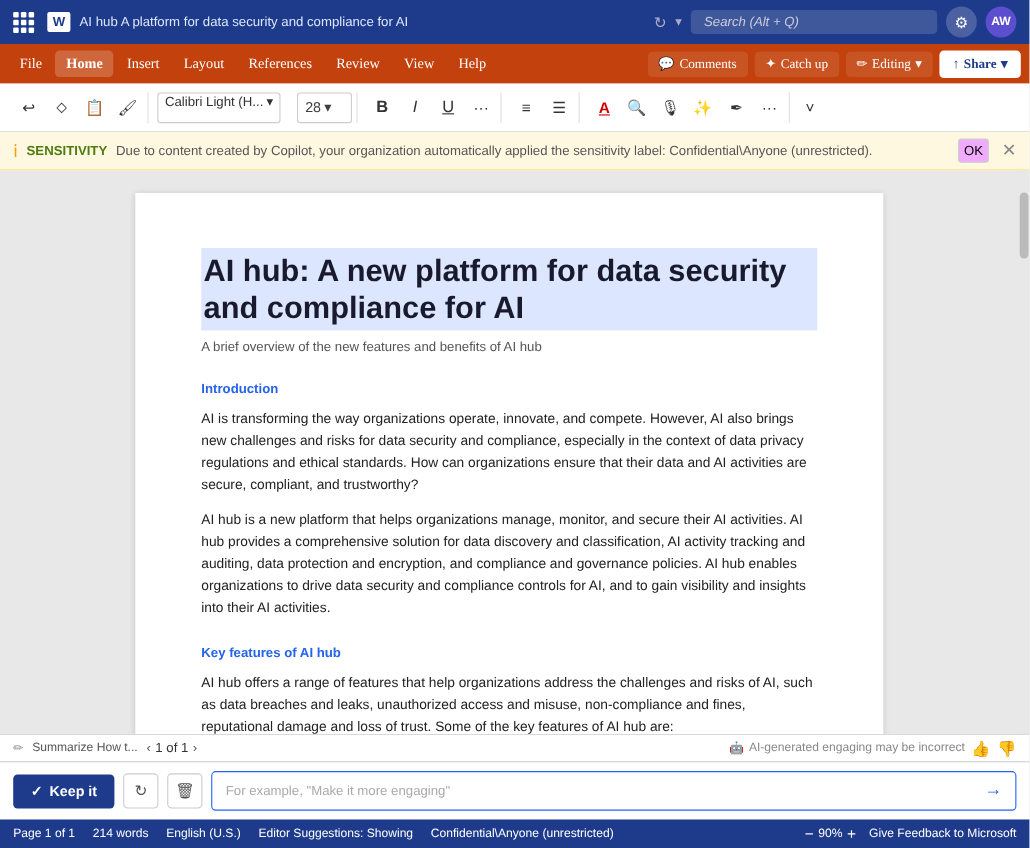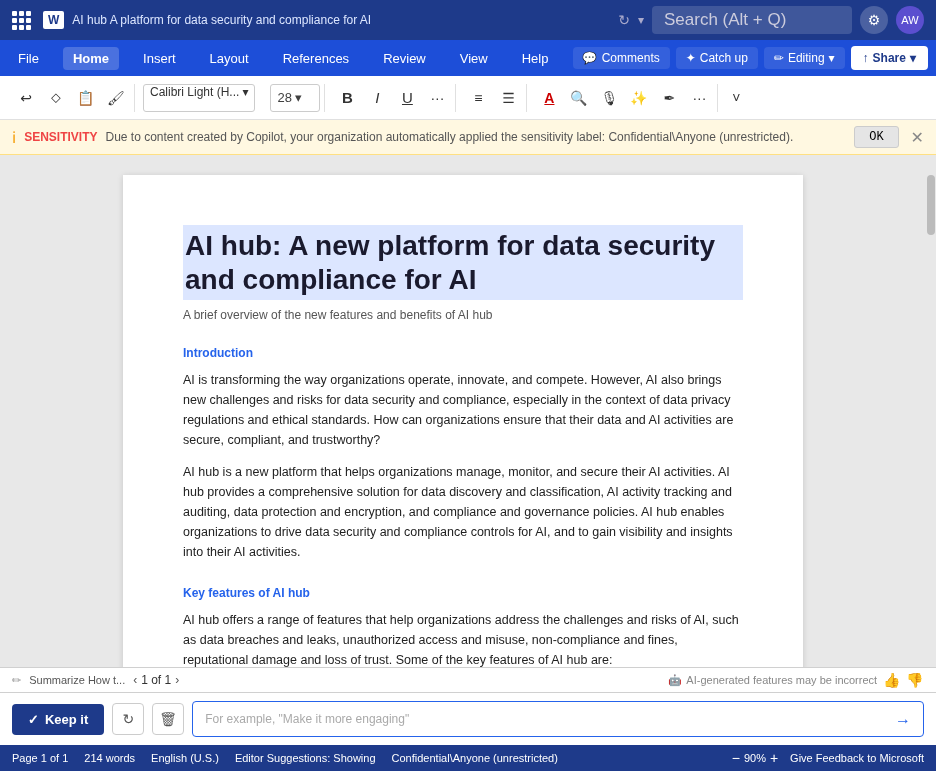--- a/index.html
+++ b/index.html
@@ -39,55 +39,57 @@
       color: #dce6ff;
       flex: 1;
     }
     .title-bar-refresh-icon { font-size: 14px; color: #aac; cursor: pointer; }
     .title-bar-search {
       background: rgba(255,255,255,0.15);
       border: none;
       border-radius: 4px;
       padding: 4px 12px;
       color: white;
-      font-size: 17px;
-      width: 200px;
+      font-size: 12px;
+      width: 224px;
       outline: none;
+      font-style: italic;
     }
     .title-bar-search::placeholder { color: #ccd; }
     .title-bar-right {
       display: flex;
       align-items: center;
       gap: 8px;
       margin-left: auto;
     }
     .gear-btn {
       width: 28px; height: 28px;
       border-radius: 50%;
       background: rgba(255,255,255,0.2);
       display: flex; align-items: center; justify-content: center;
       font-size: 14px; cursor: pointer; color: white;
     }
     .avatar-btn {
       width: 28px; height: 28px;
       border-radius: 50%;
       background: #5b4fcf;
       display: flex; align-items: center; justify-content: center;
-      font-size: 11px; font-weight: normal; color: white; cursor: pointer;
+      font-size: 11px; font-weight: bold; color: white; cursor: pointer;
     }
 
     
     .menu-bar {
-      background: #1d4ed8;
+      background: #c2410c;
       display: flex;
       align-items: center;
       padding: 0 8px;
       height: 36px;
-      gap: 14px;
+      gap: 2px;
       flex-shrink: 0;
+      font-family: Liberation Serif, serif;
     }
     .menu-item {
       color: white;
       font-size: 13px;
       padding: 4px 10px;
       border-radius: 4px;
       cursor: pointer;
     }
     .menu-item.active { background: rgba(255,255,255,0.2); font-weight: 600; }
     .menu-bar-right {
@@ -164,30 +166,29 @@
       background: #fff8e1;
       border-bottom: 1px solid #ffe082;
       display: flex;
       align-items: center;
       padding: 6px 12px;
       gap: 8px;
       font-size: 12px;
       flex-shrink: 0;
     }
     .sensitivity-bar .info-icon { color: #f59e0b; font-size: 16px; }
-    .sensitivity-bar .label { color: #ef4444; font-weight: 700; text-align: center; }
+    .sensitivity-bar .label { color: #4d7c0f; font-weight: 700; text-align: center; }
     .sensitivity-bar .text { color: #555; flex: 1; }
     .ok-btn {
-      background: #e5e5e5;
+      background: #f0abfc;
       border: 1px solid #ccc;
-      padding: 3px 14px;
+      padding: 3px 4px;
       border-radius: 3px;
       font-size: 12px;
       cursor: pointer;
-      font-family: Liberation Mono, monospace;
     }
     .close-x { cursor: pointer; color: #888; font-size: 16px; margin-left: 4px; }
 
     
     .doc-area {
       display: flex;
       flex: 1;
       overflow: hidden;
       background: #e8e8e8;
     }
@@ -473,21 +474,21 @@
   <span class="edit-icon">✏</span>
   <span>Summarize How t...</span>
   <div class="nav-btns">
     <span class="nav-btn">‹</span>
     <span class="page-of">1 of 1</span>
     <span class="nav-btn">›</span>
   </div>
   <div class="copilot-bar-right">
     <div class="ai-warning">
       <span>🤖</span>
-      <span>AI-generated features may be incorrect</span>
+      <span>AI-generated engaging may be incorrect</span>
     </div>
     <span class="thumb-btn">👍</span>
     <span class="thumb-btn">👎</span>
   </div>
 </div>
 
 <div class="action-bar">
   <button class="keep-btn">
     <span>✓</span>
     <span>Keep it</span>

